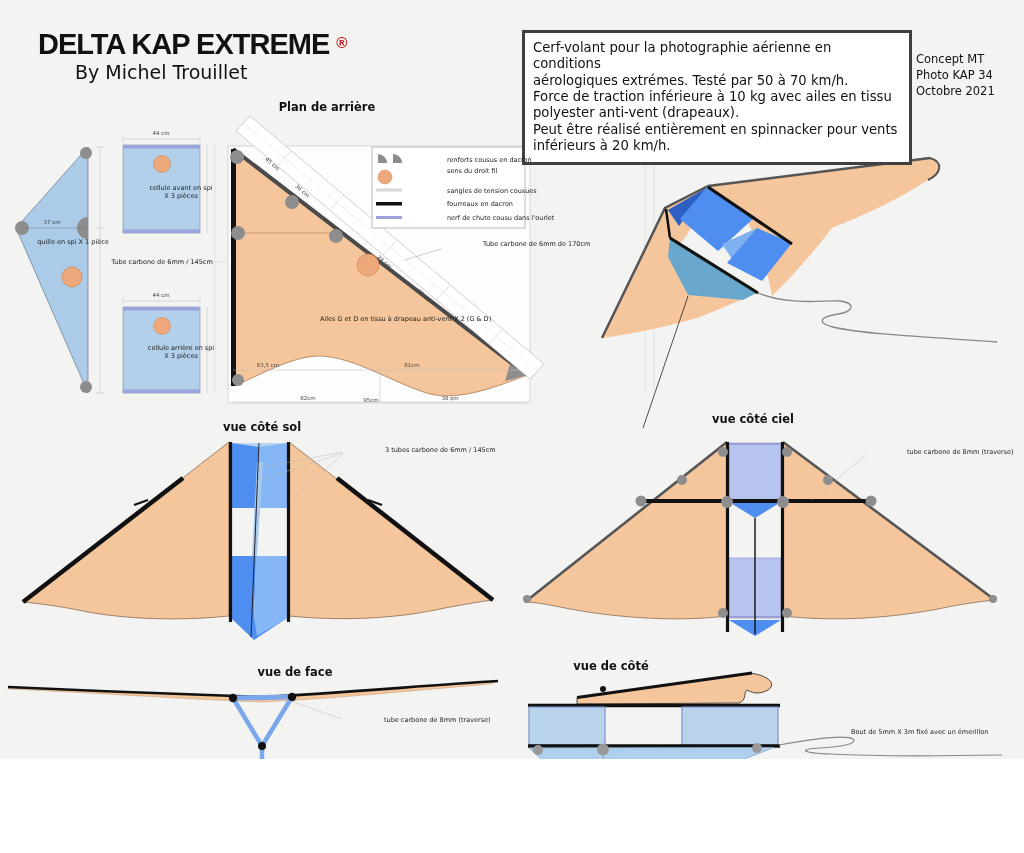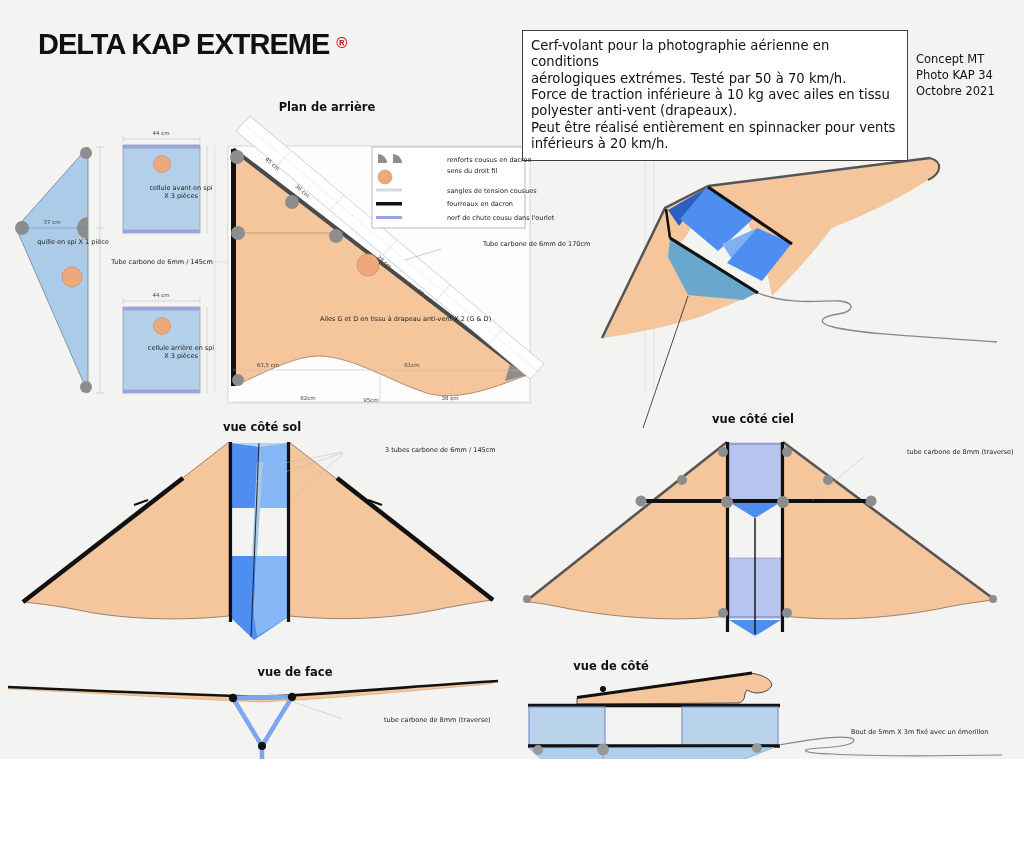--- a/index.html
+++ b/index.html
@@ -7,21 +7,21 @@
           font-family:"DejaVu Sans","Liberation Sans",sans-serif;color:#111;}
   svg.layer{position:absolute;left:0;top:0;}
   .lbl{position:absolute;white-space:nowrap;}
   .pre{white-space:pre-line;}
   .ctr{transform:translateX(-50%);text-align:center;}
   .main-title{font-family:"Liberation Sans","DejaVu Sans",sans-serif;font-weight:700;
               font-size:29px;letter-spacing:-1px;}
   .reg{color:#c4171c;font-size:15px;font-weight:700;vertical-align:6px;}
   .subtitle{font-size:19px;}
   .desc-box{position:absolute;left:522px;top:30px;width:368px;background:#fff;
-            border:1px solid #404040;padding:7px 8px;font-size:13.2px;line-height:1.24;}
+            border:3px solid #404040;padding:7px 8px;font-size:13.2px;line-height:1.24;}
   .credits{font-size:11.5px;line-height:1.4;}
   .sec-title{font-weight:700;font-size:11.5px;}
   .tiny{font-size:6.5px;color:#222;line-height:1.25;padding-left:40px;}
   .dim{font-size:5.5px;color:#444;}
   .rot{transform-origin:left top;transform:rotate(41deg);}
 </style>
 </head>
 <body>
 
 <div class="canvas">
@@ -247,20 +247,21 @@
       <line x1="603" y1="750" x2="603" y2="810" stroke="#8899aa" stroke-width="0.8"></line>
       <path d="M779,745 C818,738 847,735 853,739 C858,744 840,747 820,748
                C799,749 799,753 832,754 C882,757 944,756 1002,755" fill="none" stroke="#888" stroke-width="1.2"></path>
     </g>
   </svg>
 
   <div class="lbl main-title" style="left:38px;top:28px;">
     <span>DELTA KAP EXTREME</span>
     <span class="reg">®</span>
   </div>
+  <div class="lbl subtitle" style="left:75px;top:61px;">By Michel Trouillet</div>
 
   <div class="desc-box pre">Cerf-volant pour la photographie aérienne en conditions
 aérologiques extrémes. Testé par 50 à 70 km/h.
 Force de traction inférieure à 10 kg avec ailes en tissu
 polyester anti-vent (drapeaux).
 Peut être réalisé entièrement en spinnacker pour vents
 inférieurs à 20 km/h.</div>
 
   <div class="lbl credits pre" style="left:916px;top:51px;">Concept MT
 Photo KAP 34

